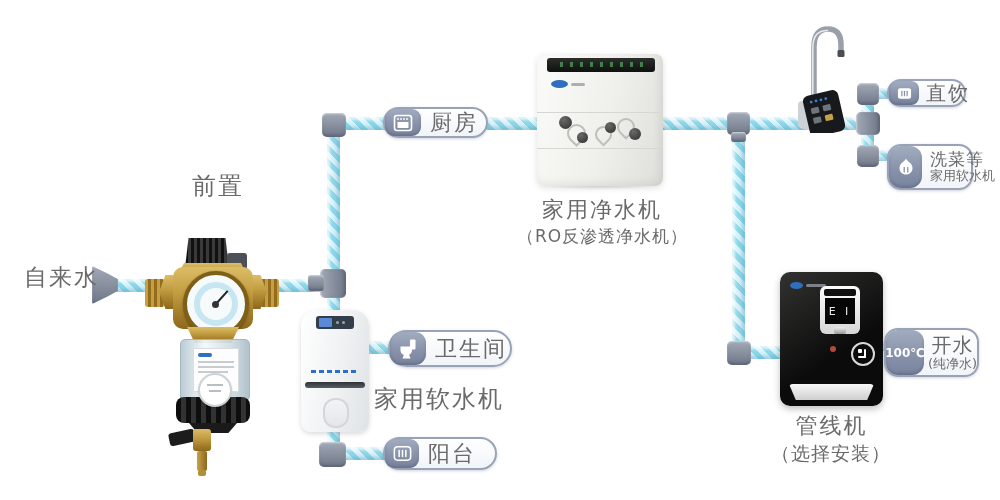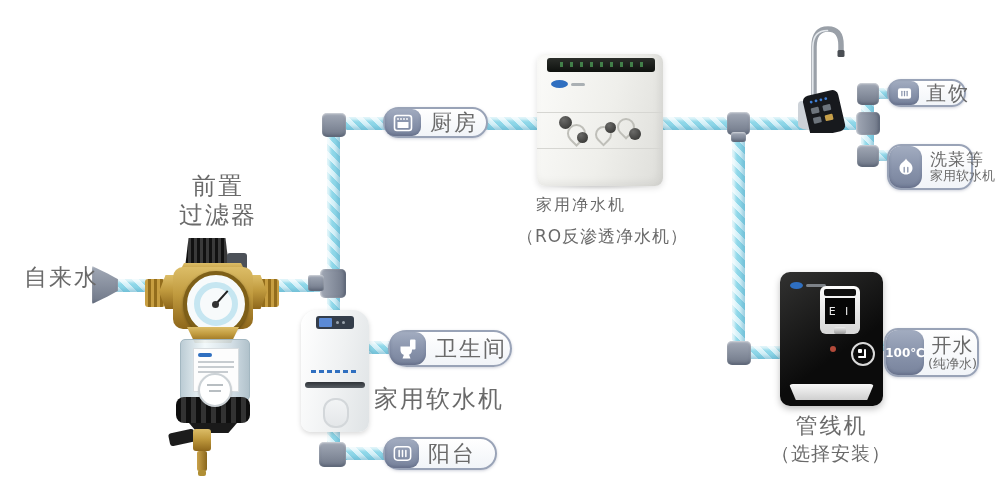--- a/index.html
+++ b/index.html
@@ -244,21 +244,20 @@
     <span class="temp-box" style="width:38px">100℃</span>
     <span class="badge-col" style="align-items:center;padding:0 4px;width:100%">
       <span style="font-size:20px;letter-spacing:1px">开水</span>
       <span style="font-size:13px">(纯净水)</span>
     </span>
   </div>
 
   <div class="cap" style="left:24px;top:262px;font-size:23px">自来水</div>
   <div class="cap center" style="left:158px;top:172px;width:120px;font-size:24px;line-height:29px">
     <span>前置</span><br>
-    <span>过滤器</span>
-  </div>
-  <div class="cap center" style="left:497px;top:195px;width:168px;font-size:16px">家用净水机</div>
+  </div>
+  <div class="cap center" style="left:518px;top:195px;width:168px;font-size:22px">家用净水机</div>
   <div class="cap center" style="left:505px;top:225px;width:195px;font-size:17px;letter-spacing:1px">（RO反渗透净水机）</div>
   <div class="cap" style="left:374px;top:383px;font-size:24px">家用软水机</div>
   <div class="cap center" style="left:756px;top:441px;width:150px;font-size:19px;letter-spacing:1px">（选择安装）</div>
   <div class="cap center" style="left:780px;top:411px;width:103px;font-size:22px">管线机</div>
 
 </div>
 
 </body></html>

